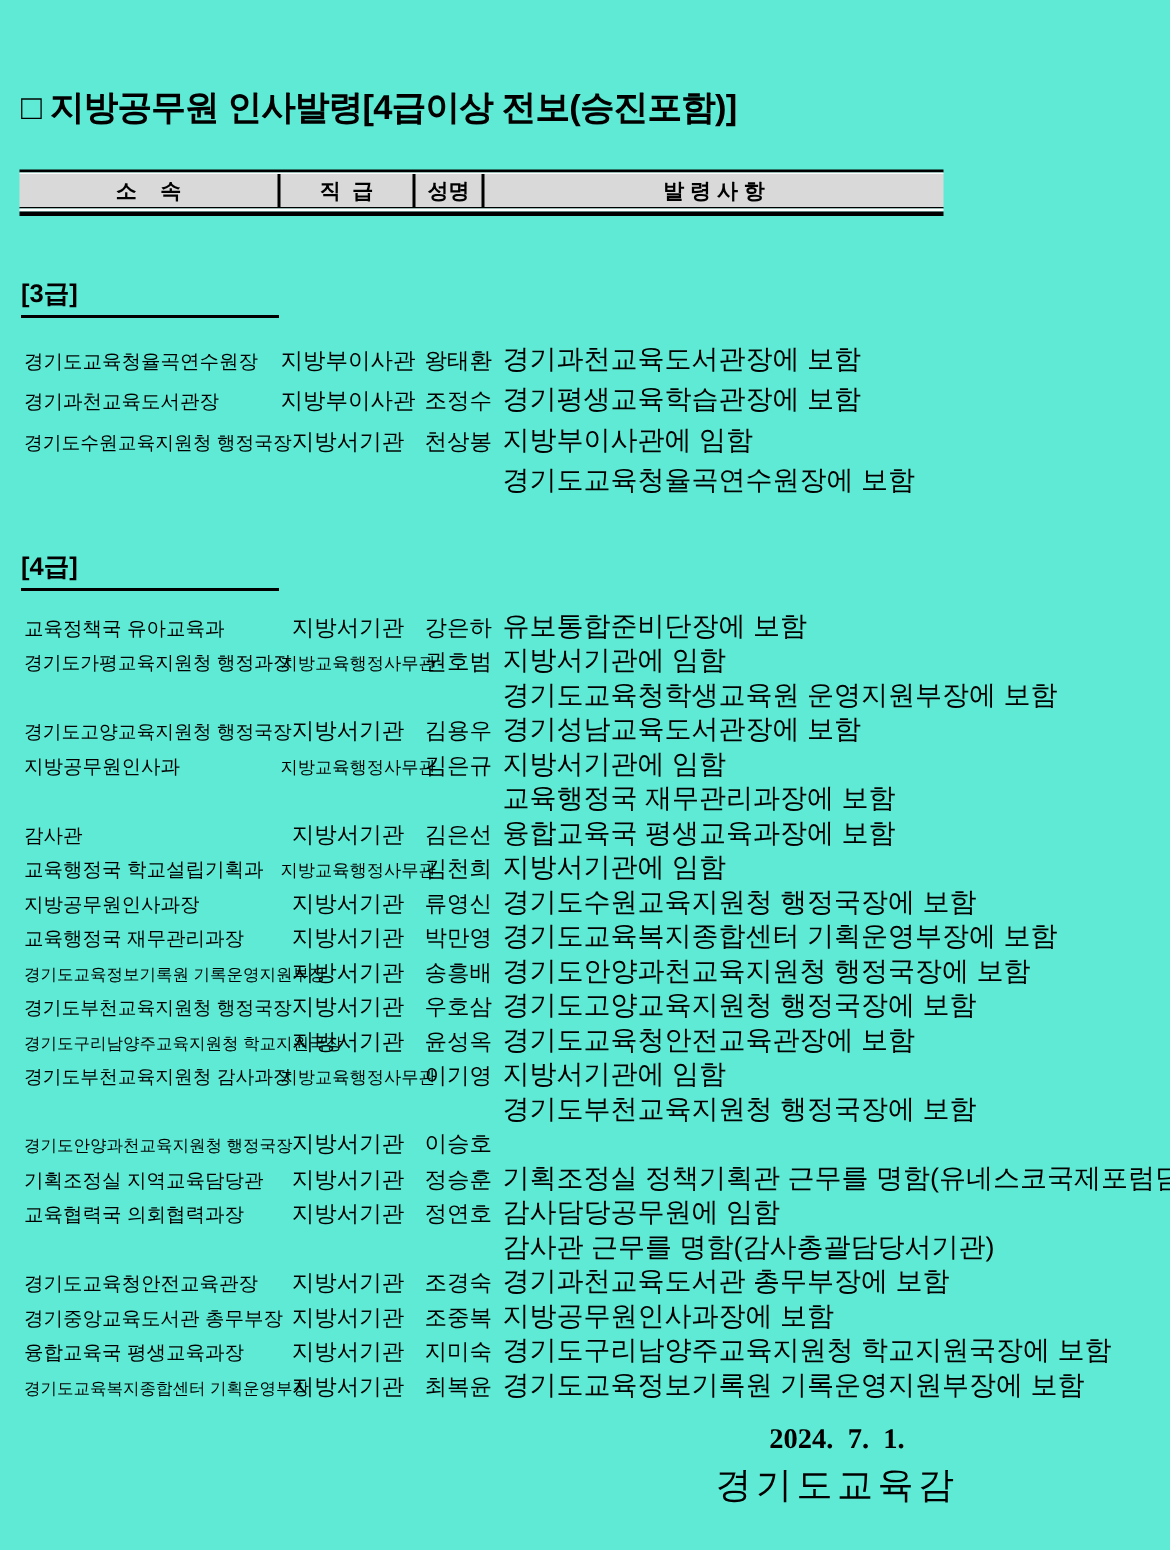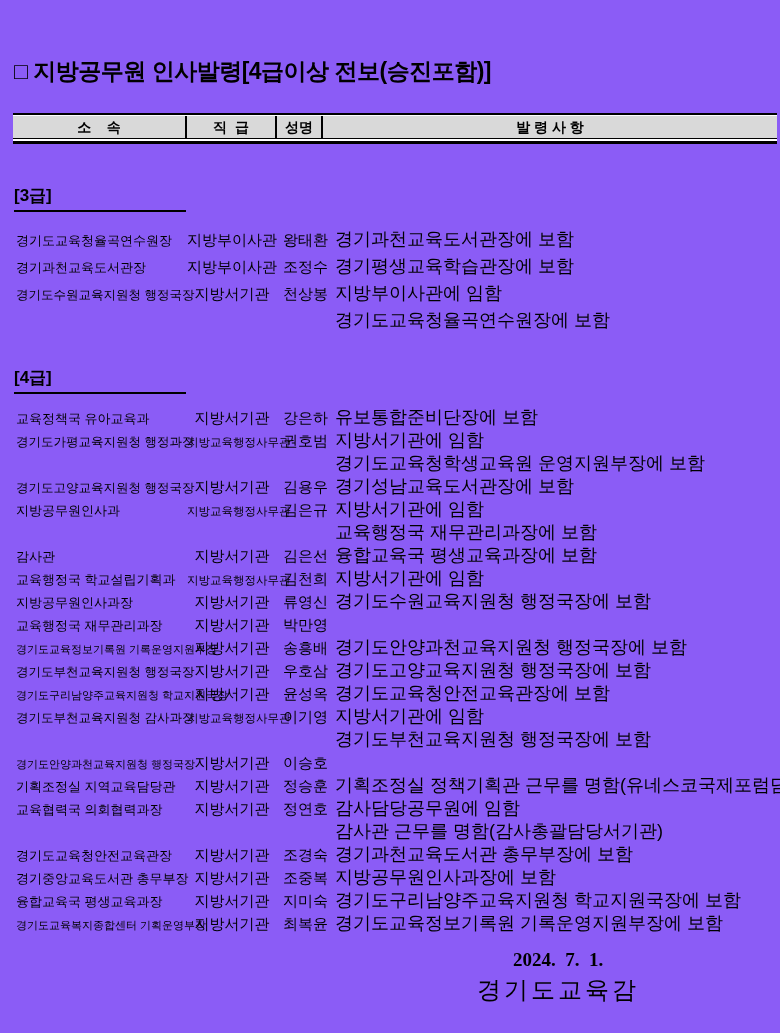--- a/index.html
+++ b/index.html
@@ -2,31 +2,31 @@
 <html><head>
 <meta charset="utf-8">
 <style>
   html,body{margin:0;padding:0;background:#ffffff;}
   body{
     width:780px;height:1033px;
     font-family:"Liberation Sans","DejaVu Sans",sans-serif;
     color:#000;
     -webkit-font-smoothing:antialiased;
   }
-  .page{position:relative;width:780px;height:1033px;overflow:hidden;background:#8b5cf6;}
+  .page{position:relative;width:780px;height:1033px;overflow:hidden;background:#5eead4;}
 
   
   .doc-title{
     margin:56px 0 0 14px;
     font-size:23px;font-weight:bold;letter-spacing:-0.5px;
     white-space:pre;
   }
 
   
-  .thead{margin:26px 0 0 13px;width:764px;}
+  .thead{margin:26px 0 0 13px;width:616px;}
   .rule{width:100%;}
   .rule.t2{height:2px;background:#000;}
   .rule.t1{height:1px;background:#000;}
   .rule.t3{height:3px;background:#000;}
   .rule.gap1{height:1px;background:#fff;}
   .rule.gap2{height:2px;background:#fff;}
   .head-row{
     display:grid;grid-template-columns:174px 90px 46px 1fr;
     background:#d9d9d9;height:22px;align-items:center;
     font-weight:bold;font-size:14px;
@@ -176,20 +176,21 @@
           <div class="row-line">
             <div class="cell dept normal">지방공무원인사과장</div>
             <div class="cell rank normal">지방서기관</div>
             <div class="cell name">류영신</div>
             <div class="cell action">경기도수원교육지원청 행정국장에 보함</div>
           </div>
           <div class="row-line">
             <div class="cell dept normal">교육행정국 재무관리과장</div>
             <div class="cell rank normal">지방서기관</div>
             <div class="cell name">박만영</div>
+            <div class="cell action">경기도교육복지종합센터 기획운영부장에 보함</div>
           </div>
           <div class="row-line">
             <div class="cell dept small">경기도교육정보기록원 기록운영지원부장</div>
             <div class="cell rank normal">지방서기관</div>
             <div class="cell name">송흥배</div>
             <div class="cell action">경기도안양과천교육지원청 행정국장에 보함</div>
           </div>
           <div class="row-line">
             <div class="cell dept medium">경기도부천교육지원청 행정국장</div>
             <div class="cell rank normal">지방서기관</div>

